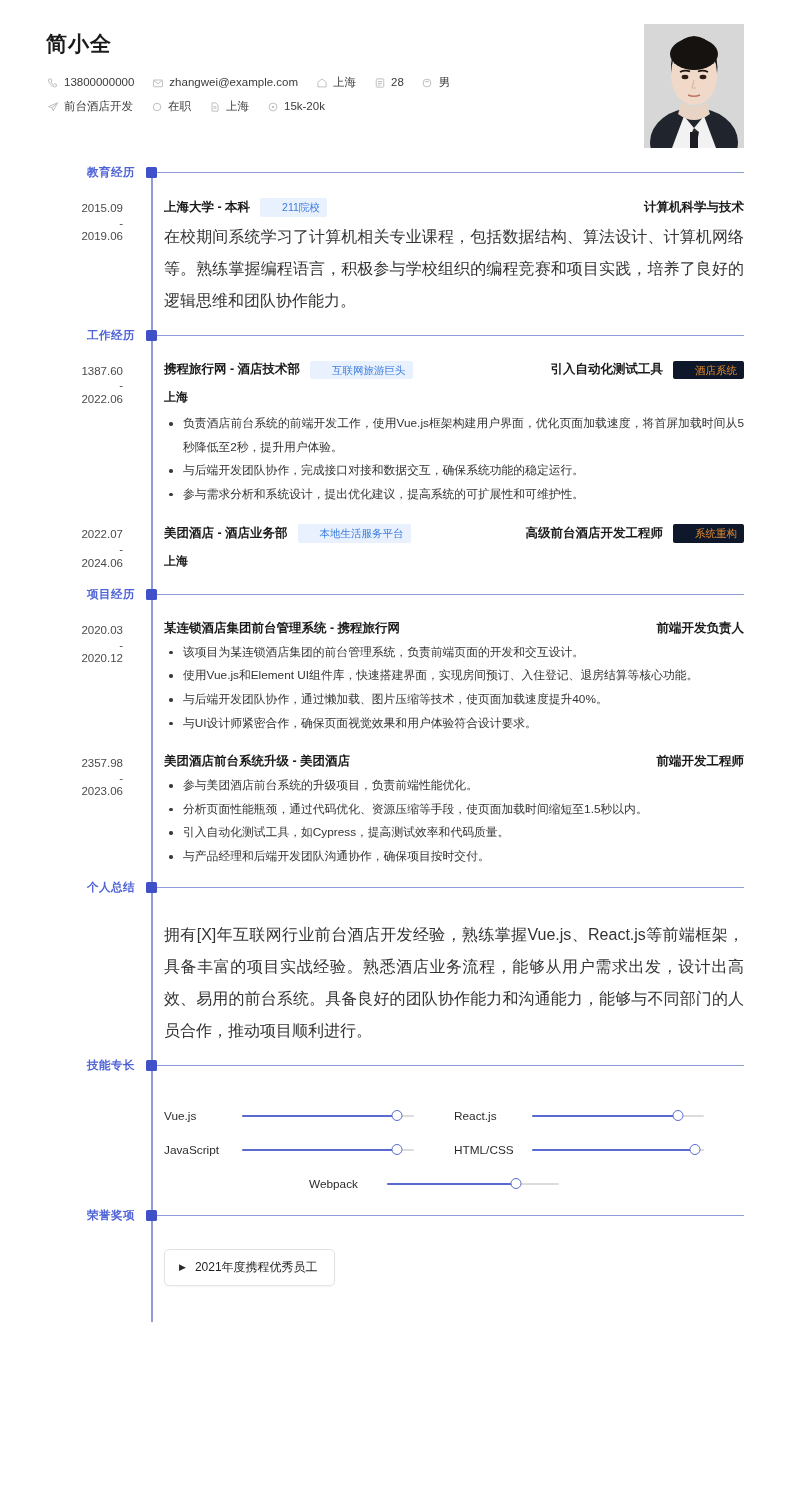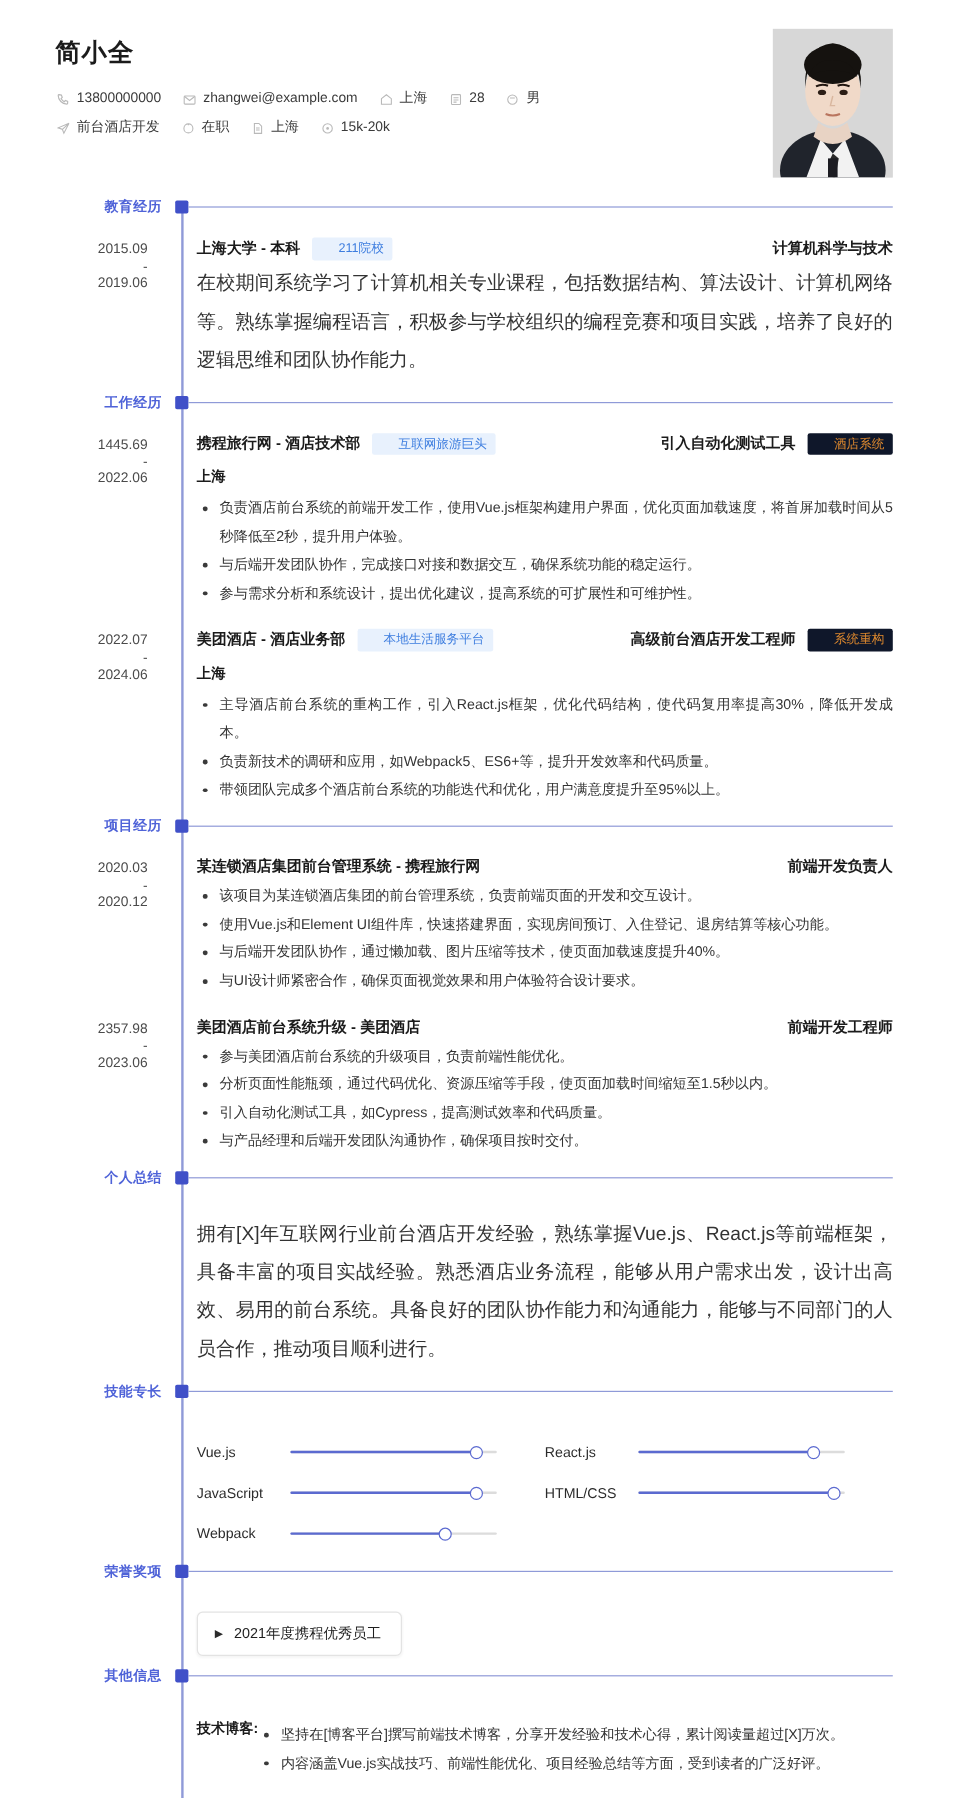--- a/index.html
+++ b/index.html
@@ -202,20 +202,21 @@
     background: #3a3a3a;
   }
 
   
   .skills-grid {
     display: flex;
     flex-wrap: wrap;
     padding: 18px 50px 4px 0;
     margin-left: 135px;
     padding-left: 29px;
+    justify-content: center;
   }
   .skill {
     width: 50%;
     display: flex;
     align-items: center;
     height: 34px;
   }
   .skill-name {
     font-size: 11.8px;
     color: #2b2b2b;
@@ -442,21 +443,21 @@
 
   <div class="section">
     <div class="section-head">
       <div class="section-title">工作经历</div>
       <div class="section-marker"></div>
       <div class="section-rule"></div>
     </div>
 
     <div class="entry">
       <div class="entry-date">
-        <span>1445.69</span>
+        <span>1387.60</span>
         <span class="dash">-</span>
         <span>2022.06</span>
       </div>
       <div class="entry-body">
         <div class="entry-titlebar">
           <div class="entry-titlebar-left">
             <span class="entry-org">携程旅行网 - 酒店技术部</span>
             <span class="tag tag-blue">互联网旅游巨头</span>
           </div>
           <div class="entry-titlebar-right">
@@ -484,25 +485,20 @@
           <div class="entry-titlebar-left">
             <span class="entry-org">美团酒店 - 酒店业务部</span>
             <span class="tag tag-blue">本地生活服务平台</span>
           </div>
           <div class="entry-titlebar-right">
             <span class="entry-role">高级前台酒店开发工程师</span>
             <span class="tag tag-orange">系统重构</span>
           </div>
         </div>
         <div class="entry-location">上海</div>
-        <ul class="bullets">
-          <li>主导酒店前台系统的重构工作，引入React.js框架，优化代码结构，使代码复用率提高30%，降低开发成本。</li>
-          <li>负责新技术的调研和应用，如Webpack5、ES6+等，提升开发效率和代码质量。</li>
-          <li>带领团队完成多个酒店前台系统的功能迭代和优化，用户满意度提升至95%以上。</li>
-        </ul>
       </div>
     </div>
   </div>
 
   <div class="section">
     <div class="section-head">
       <div class="section-title">项目经历</div>
       <div class="section-marker"></div>
       <div class="section-rule"></div>
     </div>
@@ -627,27 +623,13 @@
       <div class="section-rule"></div>
     </div>
     <div class="awards-area">
       <div class="award-box">
         <span class="award-caret">▶</span>
         <span>2021年度携程优秀员工</span>
       </div>
     </div>
   </div>
 
-  <div class="section">
-    <div class="section-head">
-      <div class="section-title">其他信息</div>
-      <div class="section-marker"></div>
-      <div class="section-rule"></div>
-    </div>
-    <div class="other-area">
-      <div class="other-label">技术博客:</div>
-      <ul class="bullets other-list">
-        <li>坚持在[博客平台]撰写前端技术博客，分享开发经验和技术心得，累计阅读量超过[X]万次。</li>
-        <li>内容涵盖Vue.js实战技巧、前端性能优化、项目经验总结等方面，受到读者的广泛好评。</li>
-      </ul>
-    </div>
-  </div>
 </div>
 
 </body></html>

